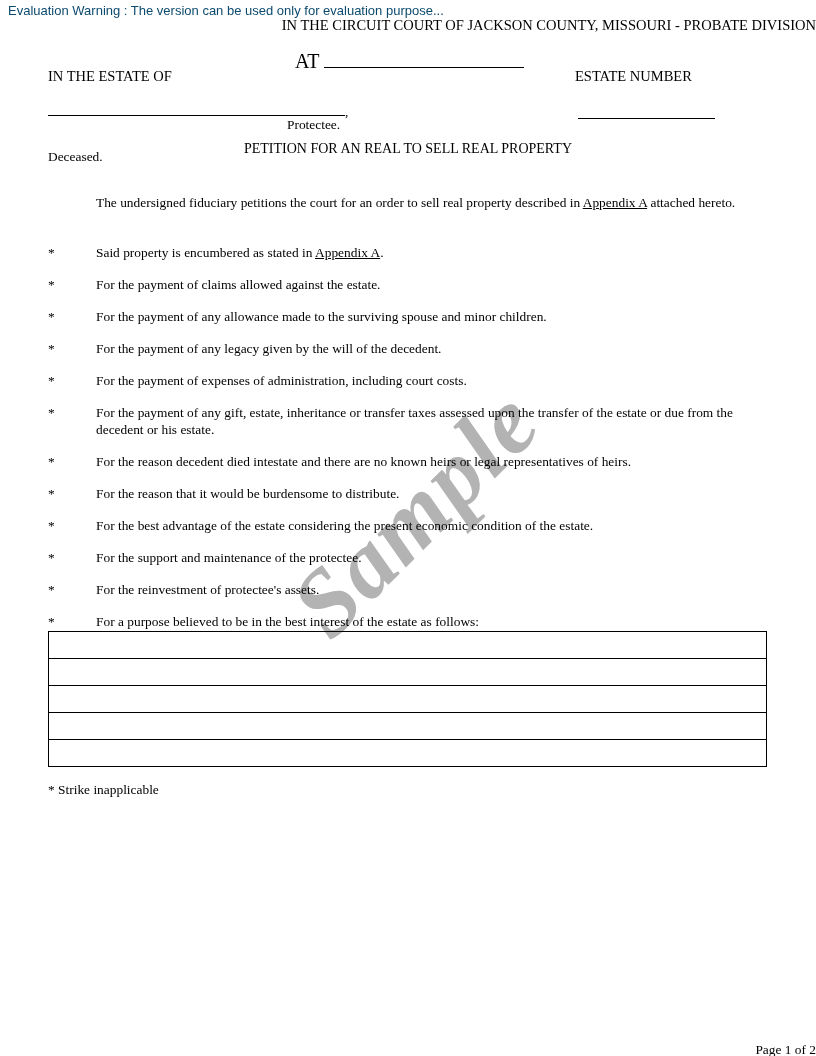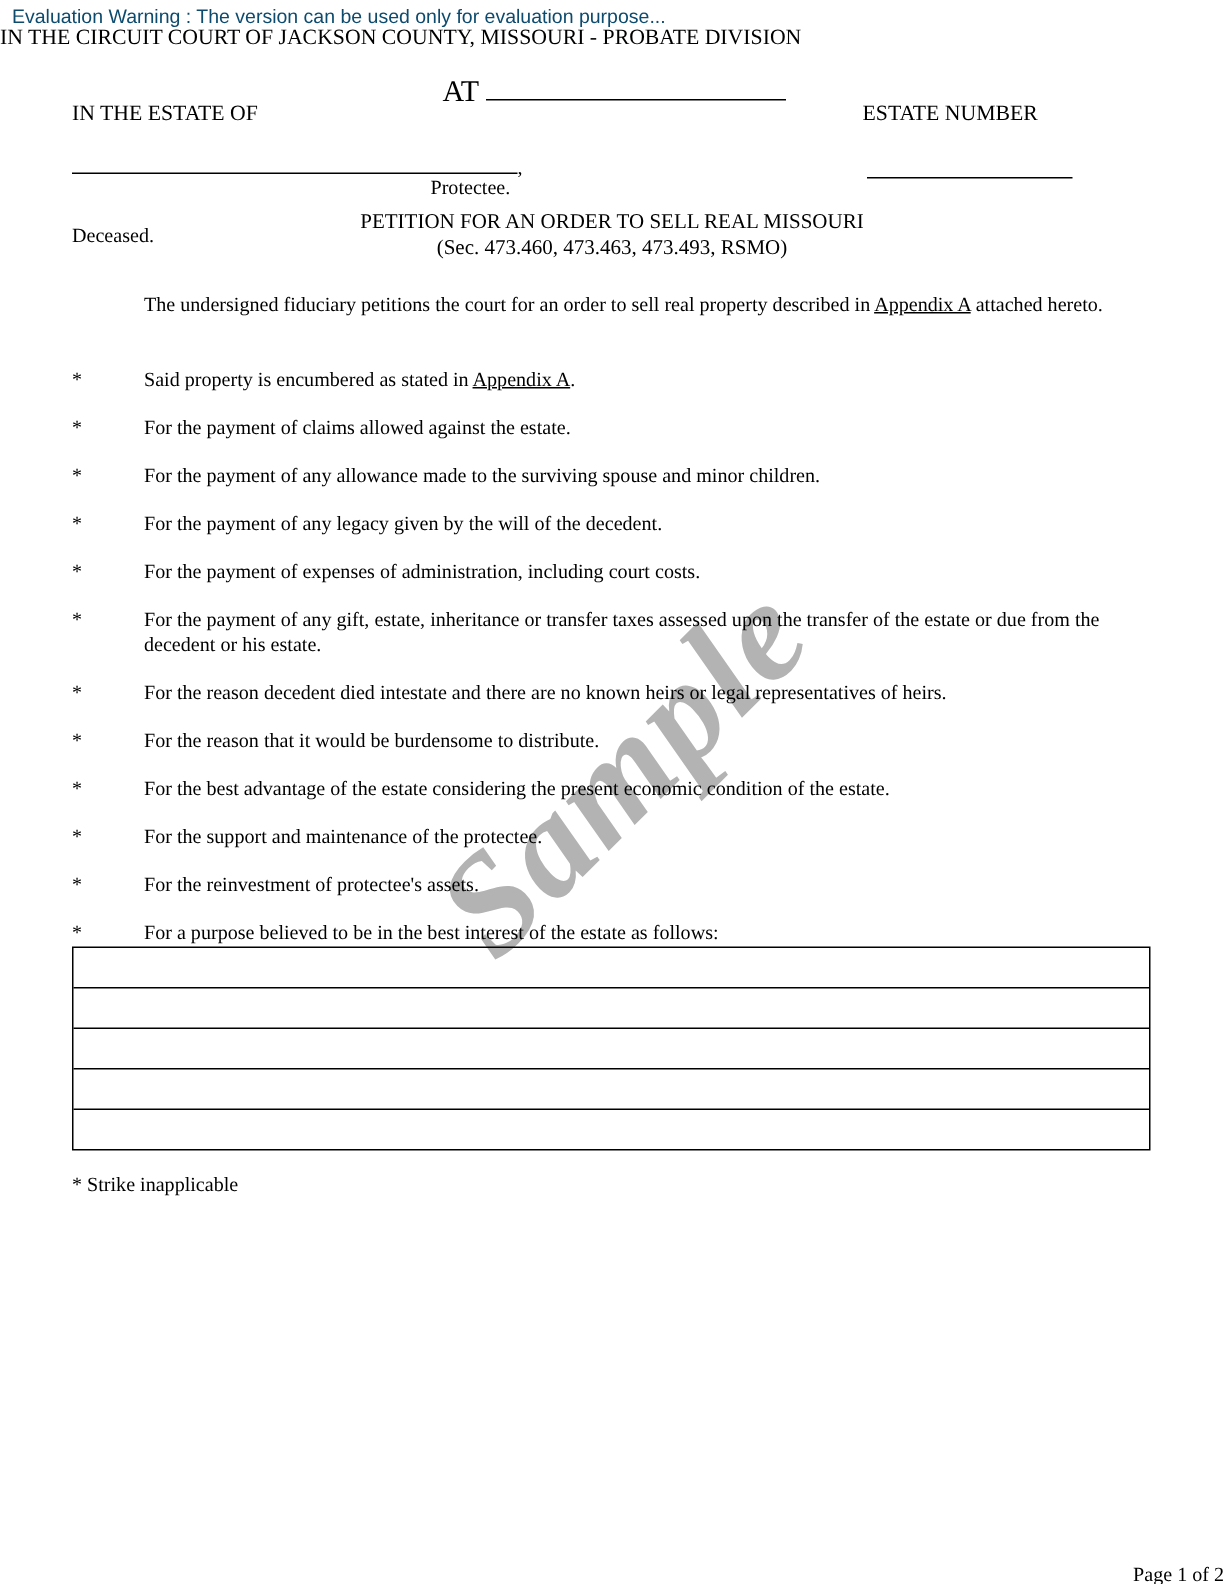--- a/index.html
+++ b/index.html
@@ -19,21 +19,21 @@
   }
   .content { position:absolute; left:0; top:0; right:0; bottom:0; z-index:1; }
 
   .eval-warning {
     position:absolute; left:8px; top:3px;
     font-family:"Liberation Sans", sans-serif;
     font-size:13px; color:#0c4a6e; white-space:nowrap;
   }
   .court-title {
     position:absolute; left:0; right:0; top:17px;
-    text-align:left; font-size:14.5px; white-space:nowrap;
+    text-align:right; font-size:14.5px; white-space:nowrap;
   }
   .at-row { position:absolute; left:295px; top:50px; font-size:20px; }
   .fill-line { display:inline-block; border-bottom:1px solid #000; height:14px; vertical-align:baseline; }
   .at-line { width:200px; }
   .estate-of-label { position:absolute; left:48px; top:68px; font-size:14.5px; }
   .estate-number-label { position:absolute; left:575px; top:68px; font-size:14.5px; }
   .name-line-wrap { position:absolute; left:48px; top:101px; font-size:13.4px; }
   .name-line { width:297px; }
   .estate-number-line { position:absolute; left:578px; top:104px; width:137px; height:14px; border-bottom:1px solid #000; }
   .deceased-label { position:absolute; left:48px; top:117px; font-size:13.4px;margin-top:32px; }
@@ -78,22 +78,21 @@
 
     <div class="name-line-wrap">
       <span class="fill-line name-line"></span><span>,</span>
     </div>
     <div class="estate-number-line"></div>
 
     <div class="deceased-label">Deceased.</div>
     <div class="protectee-label">Protectee.</div>
 
     <div class="doc-heading">
-      <div>PETITION FOR AN ORDER TO SELL REAL MISSOURI</div>
-      <div>(Sec. 473.460, 473.463, 473.493, RSMO)</div>
+      <div>PETITION FOR AN REAL TO SELL REAL PROPERTY</div>
     </div>
 
     <div class="intro"><span>The undersigned fiduciary petitions the court for an order to sell real property described in </span><span class="u">Appendix A</span><span> attached hereto.</span></div>
 
     <div class="item-list">
 
       <div class="item">
         <span class="ast">*</span>
         <span>Said property is encumbered as stated in </span><span class="u">Appendix A</span><span>.</span>
       </div>

